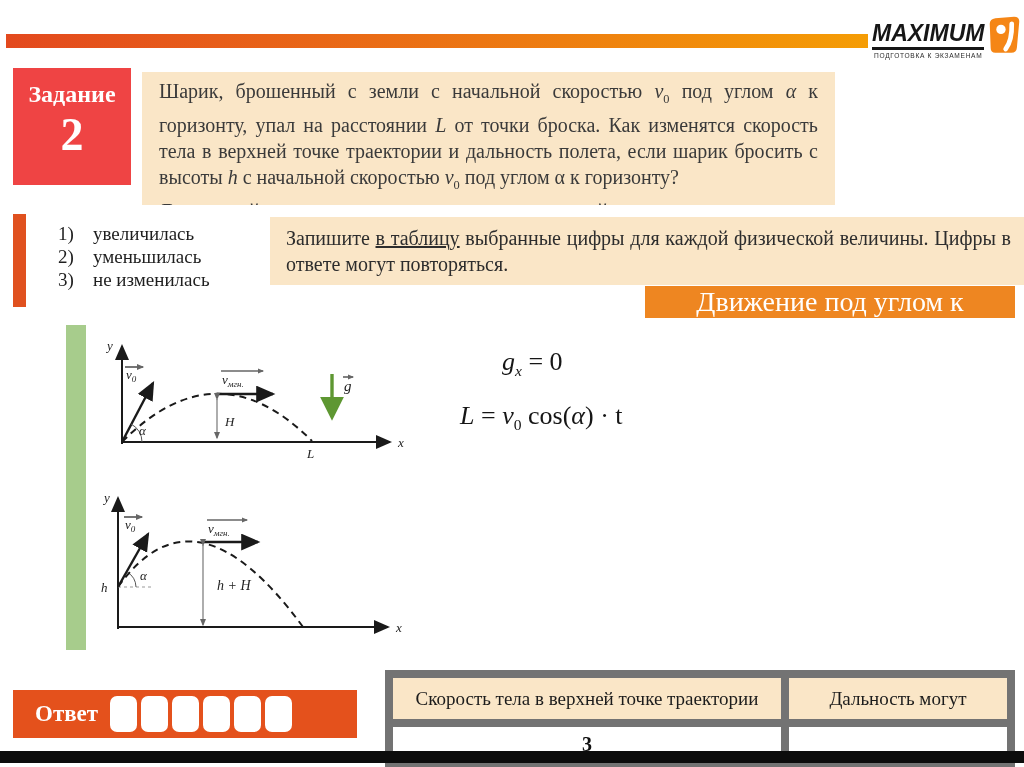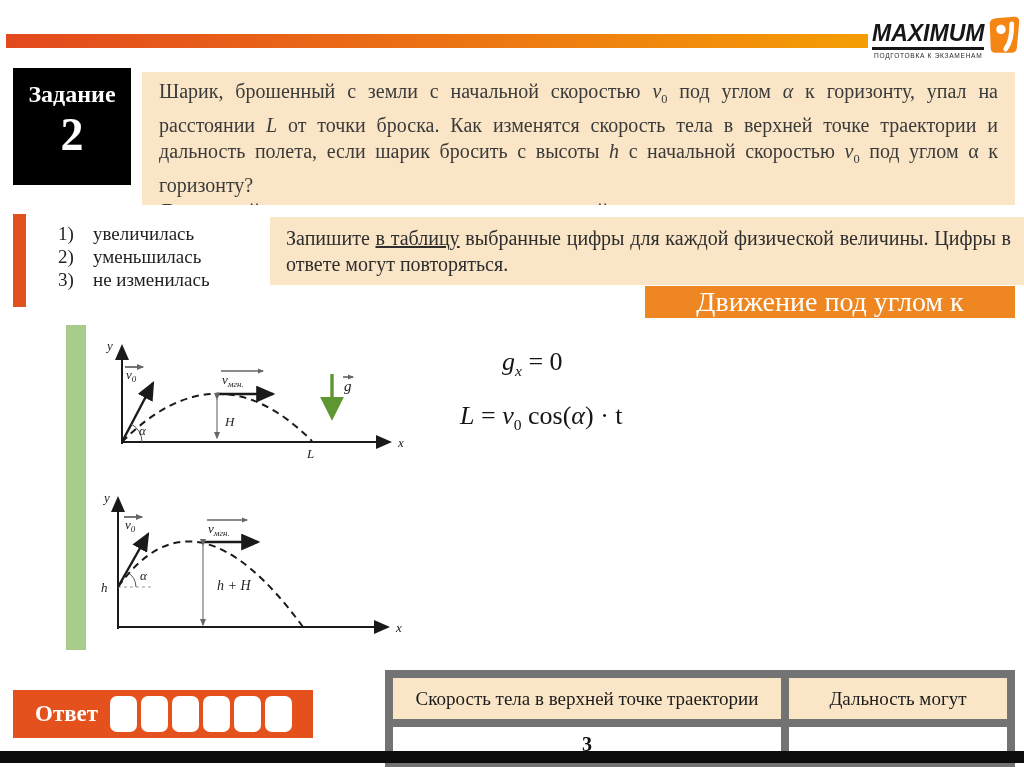--- a/index.html
+++ b/index.html
@@ -15,26 +15,26 @@
   .logo { position:absolute; left:872px; top:22px; width:150px; display:flex; align-items:flex-start; }
   .logo-text-wrap { display:flex; flex-direction:column; align-items:center; }
   .logo-text { font-family:"Liberation Sans","DejaVu Sans",sans-serif; font-weight:bold; font-style:italic;
     font-size:23px; line-height:1; color:#161616; border-bottom:3px solid #161616; padding-bottom:2px; }
   .logo-sub { font-family:"Liberation Sans","DejaVu Sans",sans-serif; font-size:6.6px; letter-spacing:0.7px;
     color:#2b2b2b; margin-top:2px; white-space:nowrap; }
   .logo-icon { margin-left:2px; margin-top:-8px; }
 
   
   .task-box { position:absolute; left:13px; top:68px; width:118px; height:117px;
-    background:#000000; color:#fff; text-align:center; }
+    background:#ef4444; color:#fff; text-align:center; }
   .task-label { font-size:24px; font-weight:bold; margin-top:13px; }
   .task-number { font-size:46px; font-weight:bold; margin-top:0px; }
 
   
-  .problem-box { position:absolute; left:142px; top:72px; width:873px; height:133px; box-sizing:border-box;
+  .problem-box { position:absolute; left:142px; top:72px; width:693px; height:133px; box-sizing:border-box;
     background:#FAE6C7; padding:6px 17px 4px; font-size:20px; line-height:26px; color:#3a3a3a; overflow:hidden; }
   .problem-text { margin:0; text-align:justify; }
   .problem-prompt { margin:0; }
   sub { font-size:0.62em; }
 
   
   .options-accent { position:absolute; left:13px; top:214px; width:13px; height:93px; background:#E0511F; }
   .options { position:absolute; left:58px; top:222px; font-size:19px; line-height:23px; color:#1f1f1f; }
   .opt { display:flex; }
   .opt-num { width:35px; }
@@ -66,21 +66,21 @@
 
   
   .result-table { position:absolute; left:385px; top:670px; width:630px; border-collapse:collapse;
     background:#ffffff; table-layout:fixed; }
   .result-table th, .result-table td { border:8px solid #737373; text-align:center; padding:0; }
   .result-table th { background:#FAE6C7; font-weight:normal; font-size:19px; height:41px; color:#1c1c1c; }
   .result-table td { height:35px; font-size:20px; font-weight:bold; color:#111; }
   .col1 { width:64%; } .col2 { width:36%; }
 
   
-  .answer-strip { position:absolute; left:13px; top:690px; width:300px; height:48px;
+  .answer-strip { position:absolute; left:13px; top:690px; width:344px; height:48px;
     background:#E4511C; display:flex; align-items:center; }
   .answer-label { color:#fff; font-size:23px; font-weight:bold; margin-left:22px; }
   .answer-boxes { display:flex; gap:4px; margin-left:12px; }
   .answer-box { width:27px; height:36px; background:#ffffff; border-radius:7px; }
 
   
   .bottom-bar { position:absolute; left:0; top:751px; width:1024px; height:12px; background:#0c0c0c; }
 </style>
 </head>
 <body>

